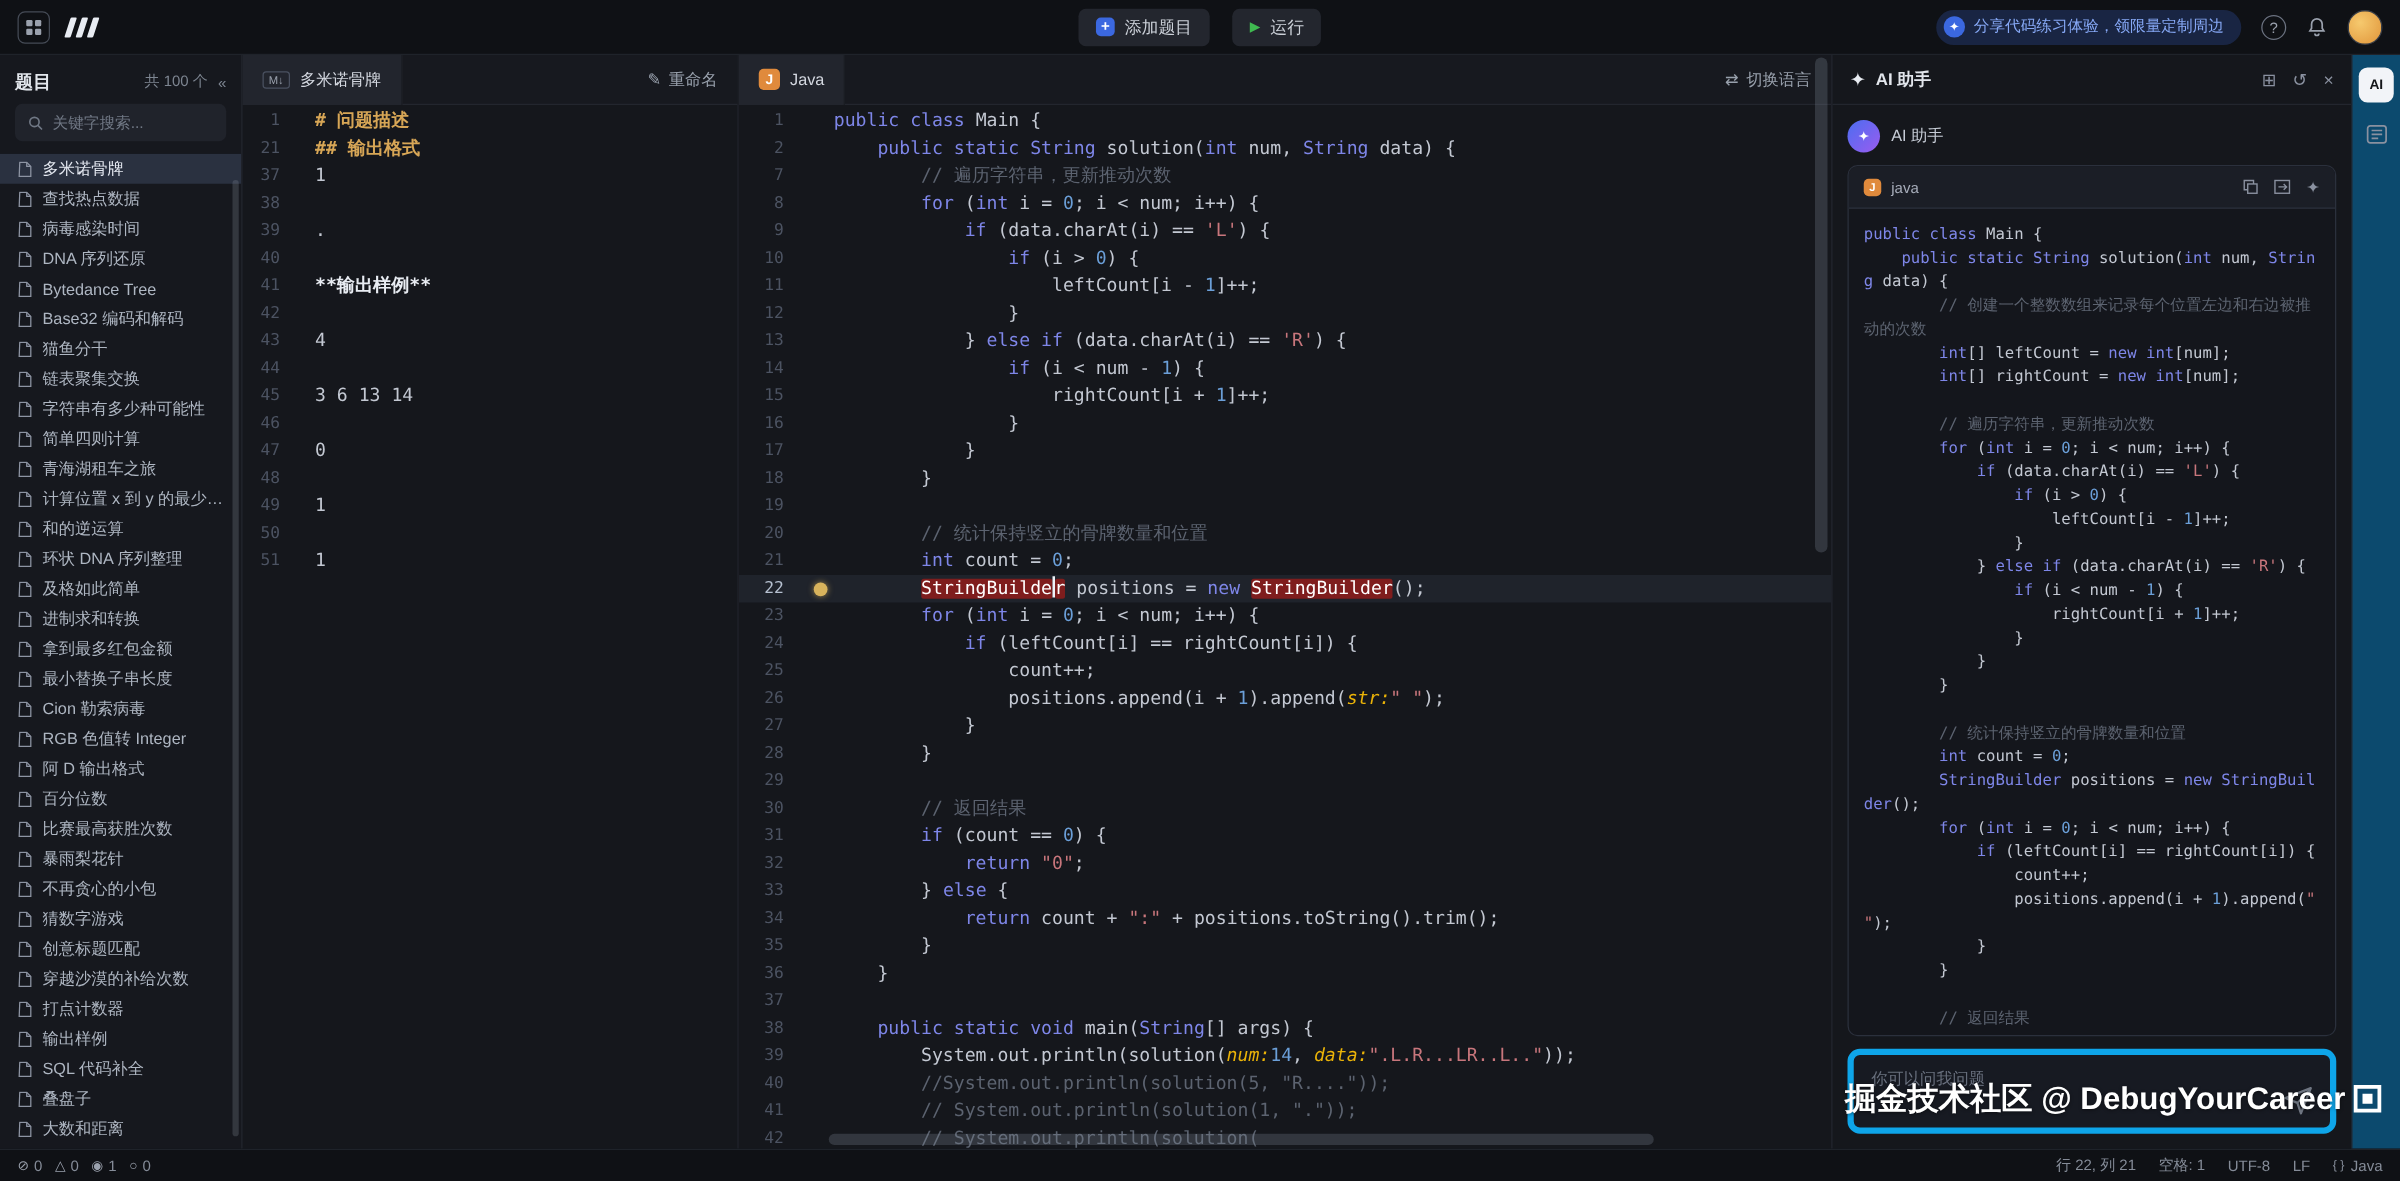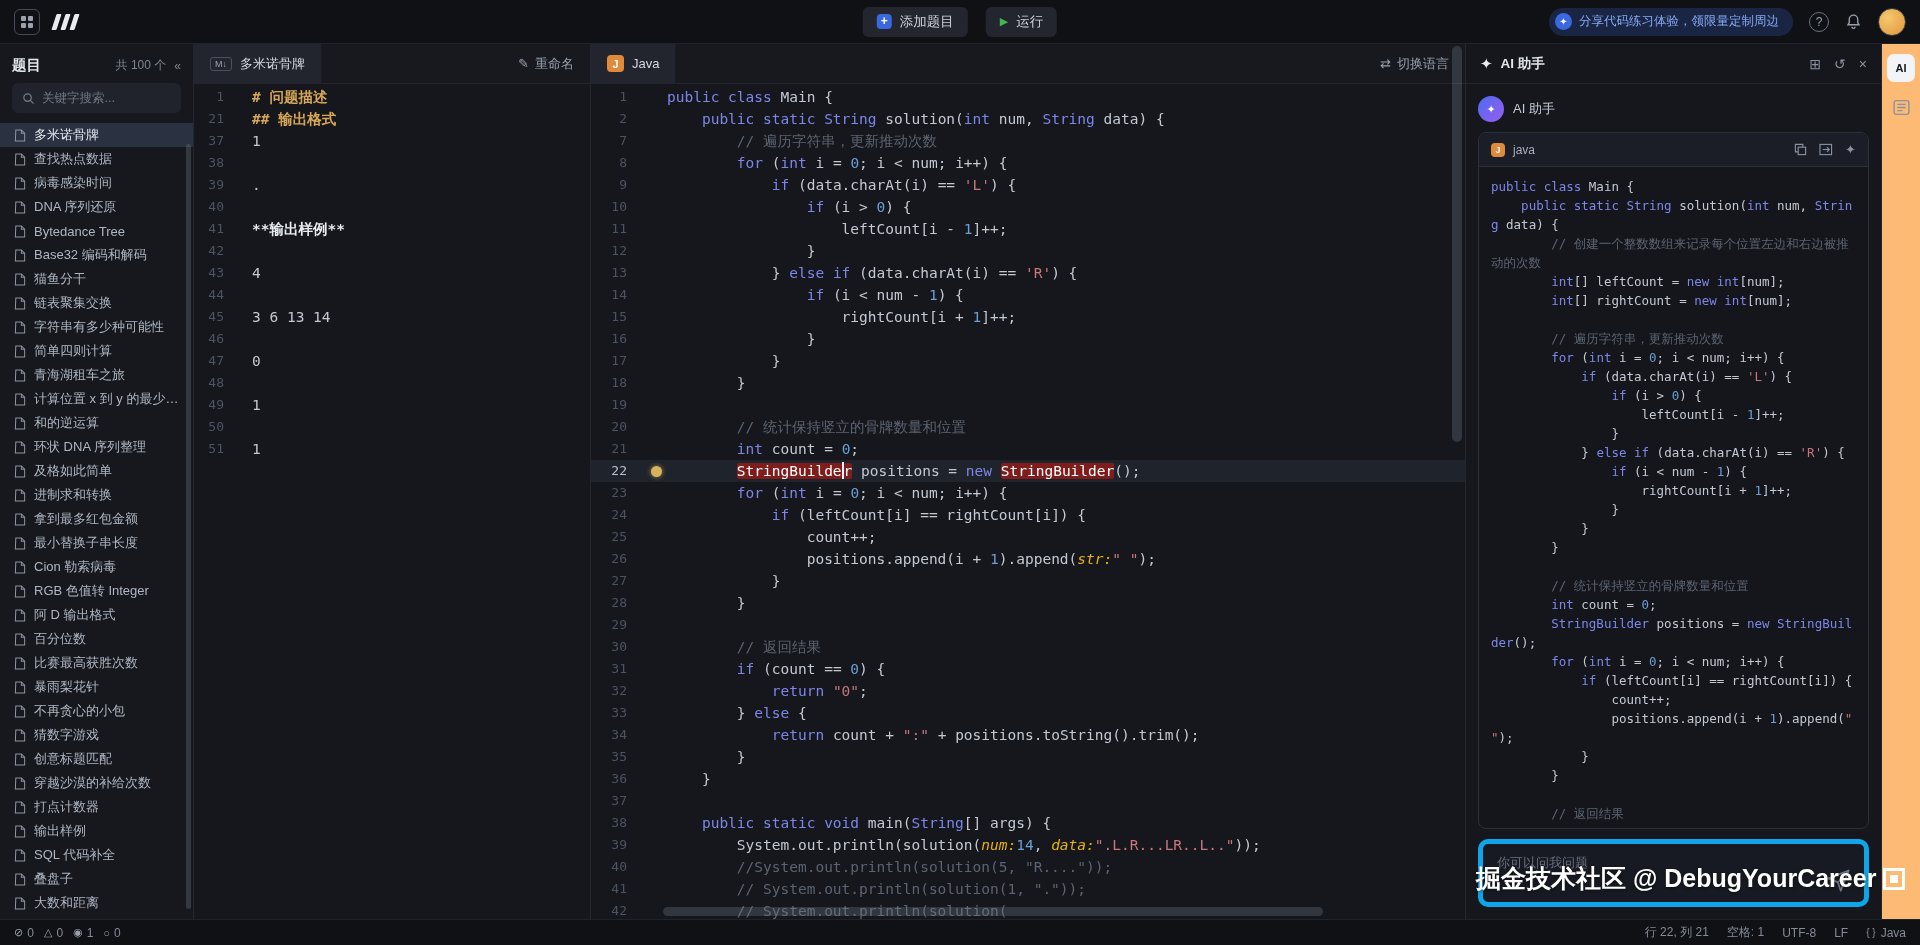--- a/index.html
+++ b/index.html
@@ -97,21 +97,21 @@
   .ailine{white-space:pre-wrap;word-break:break-all;min-height:19px}
   .ai-input{margin-top:10px;height:68px;flex:none;border:5px solid #0ea5e9;border-radius:10px;background:#171a22;position:relative}
   .ai-input textarea{width:100%;height:100%;resize:none;background:transparent;border:0;outline:0;color:#c3c8d2;font-size:13px;font-family:inherit;padding:10px 46px 6px 14px}
   .ai-input textarea::placeholder{color:#69707e}
   .plane{position:absolute;right:12px;bottom:9px;cursor:pointer}
   .watermark{position:absolute;left:10px;bottom:24px;z-index:30;display:flex;align-items:center;gap:7px;font-size:25px;font-weight:bold;color:#fff;white-space:nowrap;text-shadow:0 1px 3px rgba(0,0,0,.45);pointer-events:none}
   .qr{width:22px;height:22px;border:3px solid #fff;display:block}
   .qr::before{content:"";display:block;width:8px;height:8px;background:#fff;margin:4px}
 
   
-  .activity{width:39px;flex:none;background:#fdba74;border-left:1px solid #23262e;display:flex;flex-direction:column;align-items:center;padding-top:10px;gap:16px}
+  .activity{width:39px;flex:none;background:#0c4a6e;border-left:1px solid #23262e;display:flex;flex-direction:column;align-items:center;padding-top:10px;gap:16px}
   .act-ai{width:28px;height:28px;border-radius:7px;background:#f2f4f8;color:#14161a;font-size:11px;font-weight:bold;display:flex;align-items:center;justify-content:center;cursor:pointer}
   .act-tool{display:flex;cursor:pointer}
 
   
   .statusbar{height:26px;flex:none;background:#0f1115;border-top:1px solid #1f232a;display:flex;align-items:center;padding:0 14px;font-size:12px;color:#858c98;position:relative;z-index:40}
   .st-left{display:flex;align-items:center;gap:10px}
   .stp{display:flex;align-items:center;gap:4px;cursor:pointer}
   .stp i{font-style:normal;font-size:11px;color:#9aa1ad}
   .st-right{margin-left:auto;display:flex;align-items:center;gap:18px}
   .st-right span{cursor:pointer}

